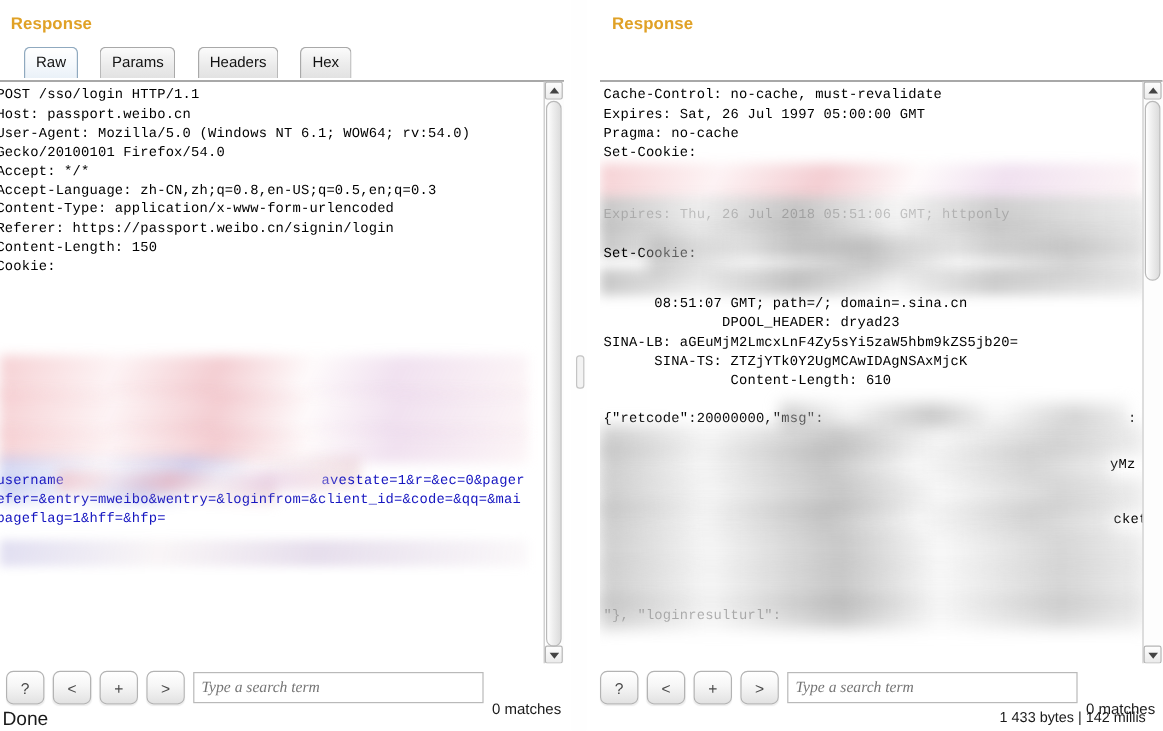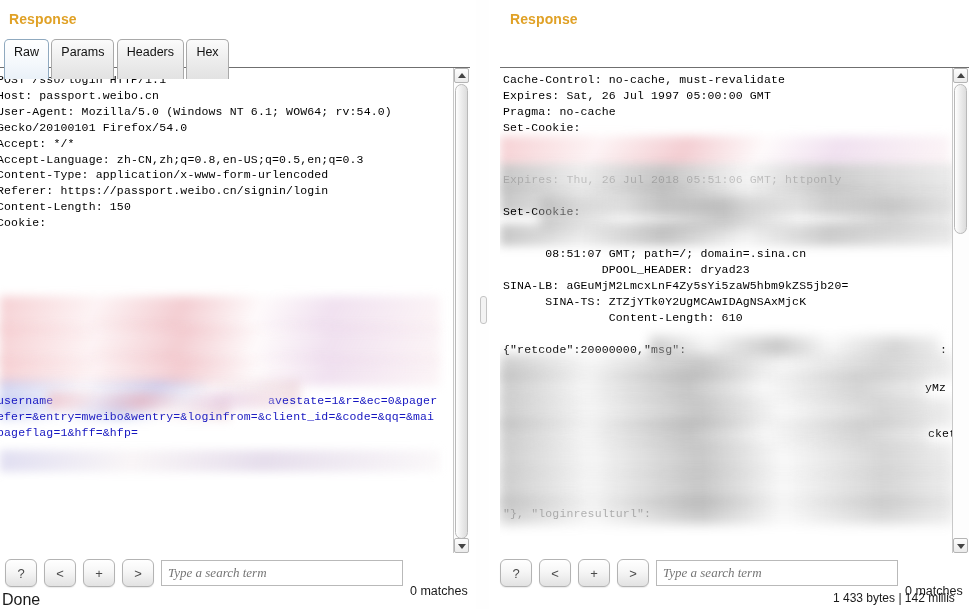--- a/index.html
+++ b/index.html
@@ -21,22 +21,22 @@
     font-size:14px;font-weight:bold;color:#e0a126;
     letter-spacing:.1px;
   }
   .panel-right .panel-title{left:20px;}
 
   
   .tabstrip{position:absolute;top:39px;height:28px;left:4px;right:0;}
   .panel-right .tabstrip{left:15px;}
   .tab{
     position:relative;display:inline-block;vertical-align:bottom;
-    height:40px;line-height:25px;
-    padding:0 9px;margin:0 -1px 0 0;
+    height:26px;line-height:25px;
+    padding:0 9px;margin:0 -1px 0 16px;
     border:1px solid #a9a9a9;
     border-bottom:none;
     border-radius:5px 5px 0 0;
     background:linear-gradient(to bottom,#fbfbfb 0%,#ececec 55%,#e2e2e2 100%);
     font-size:12.5px;color:#111;
     box-sizing:border-box;
     z-index:1;
   }
   .tab.active{
     background:linear-gradient(to bottom,#ffffff 0%,#f4f8fc 60%,#eaf1f8 100%);

